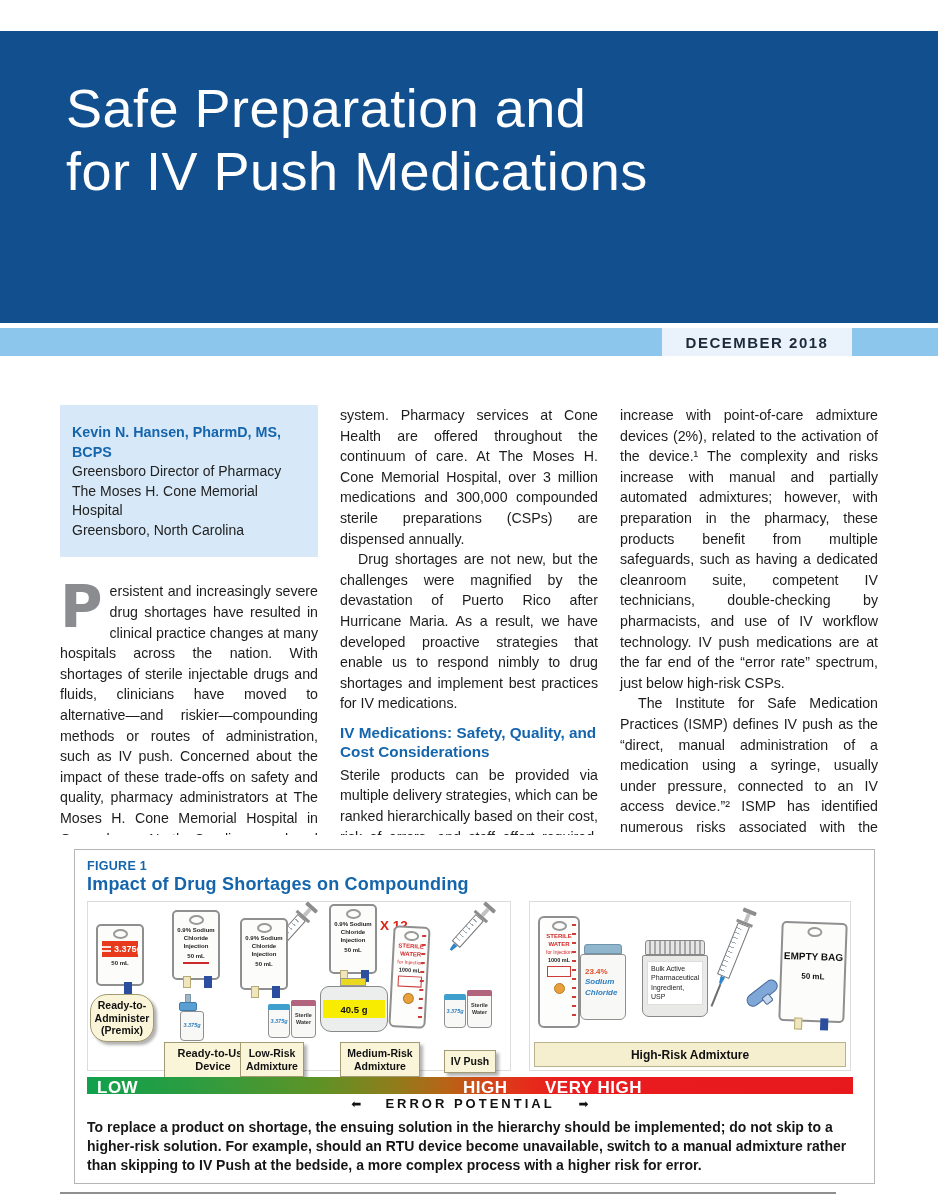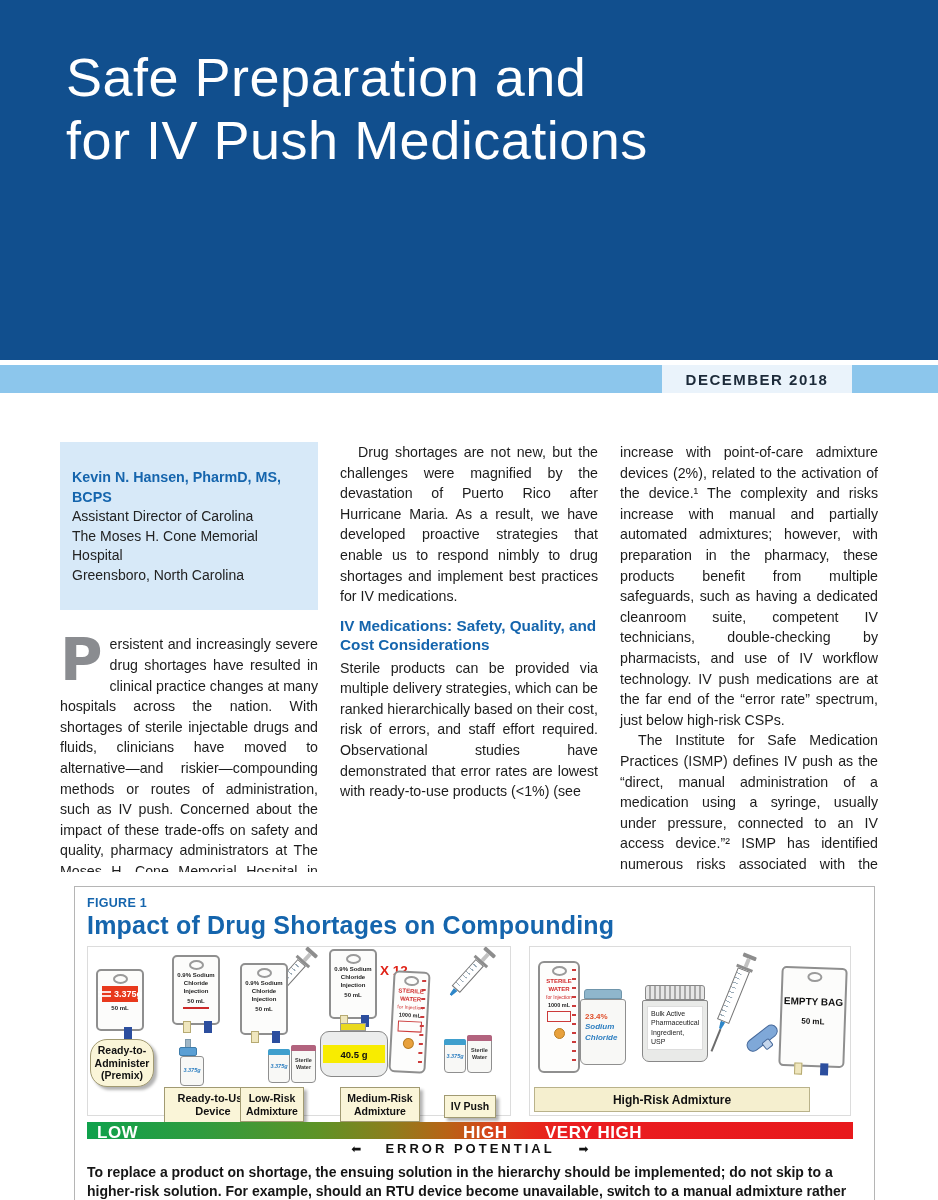--- a/index.html
+++ b/index.html
@@ -1,44 +1,44 @@
 <!DOCTYPE html>
 <html><head>
 <meta charset="utf-8">
 <style>
   html,body{margin:0;padding:0;}
   body{width:938px;height:1200px;overflow:hidden;background:#ffffff;
        font-family:"Liberation Sans",sans-serif;color:#1c1c1c;}
 
   
-  .banner{height:360px;background:#114f8e;box-sizing:border-box;padding:46px 0 0 66px;}
+  .banner{height:292px;background:#114f8e;box-sizing:border-box;padding:46px 0 0 66px;margin-top:31px;}
   .banner .tline{display:block;color:#ffffff;font-size:54px;line-height:63px;font-weight:400;letter-spacing:.5px;}
   .gap{height:5px;background:#ffffff;}
   .issuebar{height:28px;background:#8cc6ec;position:relative;padding-left:24px;}
   .issuebox{position:absolute;left:662px;top:0;width:190px;height:28px;background:#eaf3fb;
             display:flex;align-items:center;justify-content:center;
             font-weight:bold;font-size:15px;letter-spacing:1.5px;color:#1c2a39;}
 
   
   .cols{display:flex;gap:22px;margin:49px 60px 0;height:430px;overflow:hidden;}
   .col{flex:1;min-width:0;}
-  .authorbox{background:#d7e9f8;padding:25px 12px;margin-bottom:24px;}
+  .authorbox{background:#d7e9f8;padding:17px 12px;margin-bottom:24px;}
   .a-name{color:#1565ad;font-weight:bold;font-size:14.3px;line-height:1.4;}
   .a-line{font-size:14px;line-height:1.4;color:#222222;}
   .para{font-size:14.2px;line-height:20.6px;text-align:justify;margin:0;color:#1c1c1c;}
   .indent{text-indent:18px;}
   .dropcap{float:left;font-size:58px;line-height:46px;font-weight:bold;color:#8a8c90;
            margin:3px 7px 0 0;font-family:"DejaVu Sans",sans-serif;}
   .colhead{color:#1565ad;font-weight:bold;font-size:15.3px;line-height:1.27;margin:9px 0 3px;}
 
   
   .figure{margin:14px 63px 0 74px;border:1.5px solid #b5b5b5;box-sizing:border-box;
           padding:9px 12px 5px;}
   .figkick{color:#1565ad;font-weight:bold;font-size:12.5px;letter-spacing:.3px;}
-  .figtitle{color:#1565ad;font-weight:bold;font-size:25px;letter-spacing:.2px;margin:1px 0 6px;}
+  .figtitle{color:#1565ad;font-weight:bold;font-size:18px;letter-spacing:.2px;margin:1px 0 6px;}
   .figcanvas{position:relative;width:770px;height:170px;}
   .pbox{position:absolute;border:1px solid #dcdcdc;box-sizing:border-box;}
 
   .bag{position:absolute;background:#fcfcfb;border:2px solid #8f8f8f;border-radius:5px;box-sizing:border-box;}
   .hole{width:11px;height:6px;border:2px solid #9a9a9a;border-radius:50%;margin:3px auto 2px;}
   .btext{font-weight:bold;font-size:6px;line-height:1.3;text-align:center;color:#222;}
   .bvol{font-weight:bold;font-size:6px;text-align:center;margin-top:3px;color:#222;}
   .redline{width:60%;height:2px;background:#cc2a2a;margin:3px auto 0;}
   .port{position:absolute;bottom:-10px;width:8px;height:12px;}
   .port-blue{background:#2c4e9e;}
@@ -135,29 +135,30 @@
 </header>
 <div class="gap"></div>
 <div class="issuebar">
   <div class="issuebox">DECEMBER 2018</div>
 </div>
 
 <main class="cols">
   <div class="col">
     <div class="authorbox">
       <div class="a-name">Kevin N. Hansen, PharmD, MS, BCPS</div>
-      <div class="a-line">Assistant Director of Carolina</div>
+      <div class="a-line">Greensboro Director of Pharmacy</div>
       <div class="a-line">The Moses H. Cone Memorial Hospital</div>
       <div class="a-line">Greensboro, North Carolina</div>
     </div>
     <p class="para"><span class="dropcap">P</span><span>ersistent and increasingly severe drug shortages have resulted in clinical practice changes at many hospitals across the nation. With shortages of sterile injectable drugs and fluids, clinicians have moved to alternative—and riskier—compounding methods or routes of administration, such as IV push. Concerned about the impact of these trade-offs on safety and quality, pharmacy administrators at The Moses H. Cone Memorial Hospital in Greensboro, North Carolina, analyzed how we prepare for and adjust to drug shortages.</span></p>
 
   </div>
 
   <div class="col">
+    <p class="para">system. Pharmacy services at Cone Health are offered throughout the continuum of care. At The Moses H. Cone Memorial Hospital, over 3 million medications and 300,000 compounded sterile preparations (CSPs) are dispensed annually.</p>
     <p class="para indent">Drug shortages are not new, but the challenges were magnified by the devastation of Puerto Rico after Hurricane Maria. As a result, we have developed proactive strategies that enable us to respond nimbly to drug shortages and implement best practices for IV medications.</p>
     <h2 class="colhead">IV Medications: Safety, Quality, and Cost Considerations</h2>
     <p class="para"><span>Sterile products can be provided via multiple delivery strategies, which can be ranked hierarchically based on their cost, risk of errors, and staff effort required. Observational studies have demonstrated that error rates are lowest with ready-to-use products (&lt;1%) (see </span></p>
   </div>
 
   <div class="col">
     <p class="para">increase with point-of-care admixture devices (2%), related to the activation of the device.¹ The complexity and risks increase with manual and partially automated admixtures; however, with preparation in the pharmacy, these products benefit from multiple safeguards, such as having a dedicated cleanroom suite, competent IV technicians, double-checking by pharmacists, and use of IV workflow technology. IV push medications are at the far end of the “error rate” spectrum, just below high-risk CSPs.</p>
     <p class="para indent">The Institute for Safe Medication Practices (ISMP) defines IV push as the “direct, manual administration of a medication using a syringe, usually under pressure, connected to an IV access device.”² ISMP has identified numerous risks associated with the preparation of IV push medications outside the controls and aseptic practices used in the pharmacy.² The extensive and up-to-date drug information found in pharmacy may not be accessible in the nursing unit;</p>
   </div>
 </main>
@@ -307,21 +308,21 @@
         <div class="f-body"></div>
         <div class="f-stem"></div>
       </div>
       <div class="bag" style="left:250px;top:20px;width:66px;height:100px;transform:rotate(2deg);">
         <div class="hole"></div>
         <div class="eb-title">EMPTY BAG</div>
         <div class="eb-vol">50 mL</div>
         <div class="port port-cream" style="left:14px;"></div>
         <div class="port port-blue" style="left:40px;"></div>
       </div>
-      <div class="hrbar" style="left:4px;top:140px;width:276px;height:25px;">High-Risk Admixture</div>
+      <div class="hrbar" style="left:4px;top:140px;width:312px;height:25px;">High-Risk Admixture</div>
     </div>
   </div>
 
   <div class="scalebar">
     <span class="scaletxt" style="left:10px;">LOW</span>
     <span class="scaletxt" style="left:376px;">HIGH</span>
     <span class="scaletxt" style="left:458px;">VERY HIGH</span>
   </div>
   <div class="axisrow">
     <span class="axis-arrow">⬅</span>

